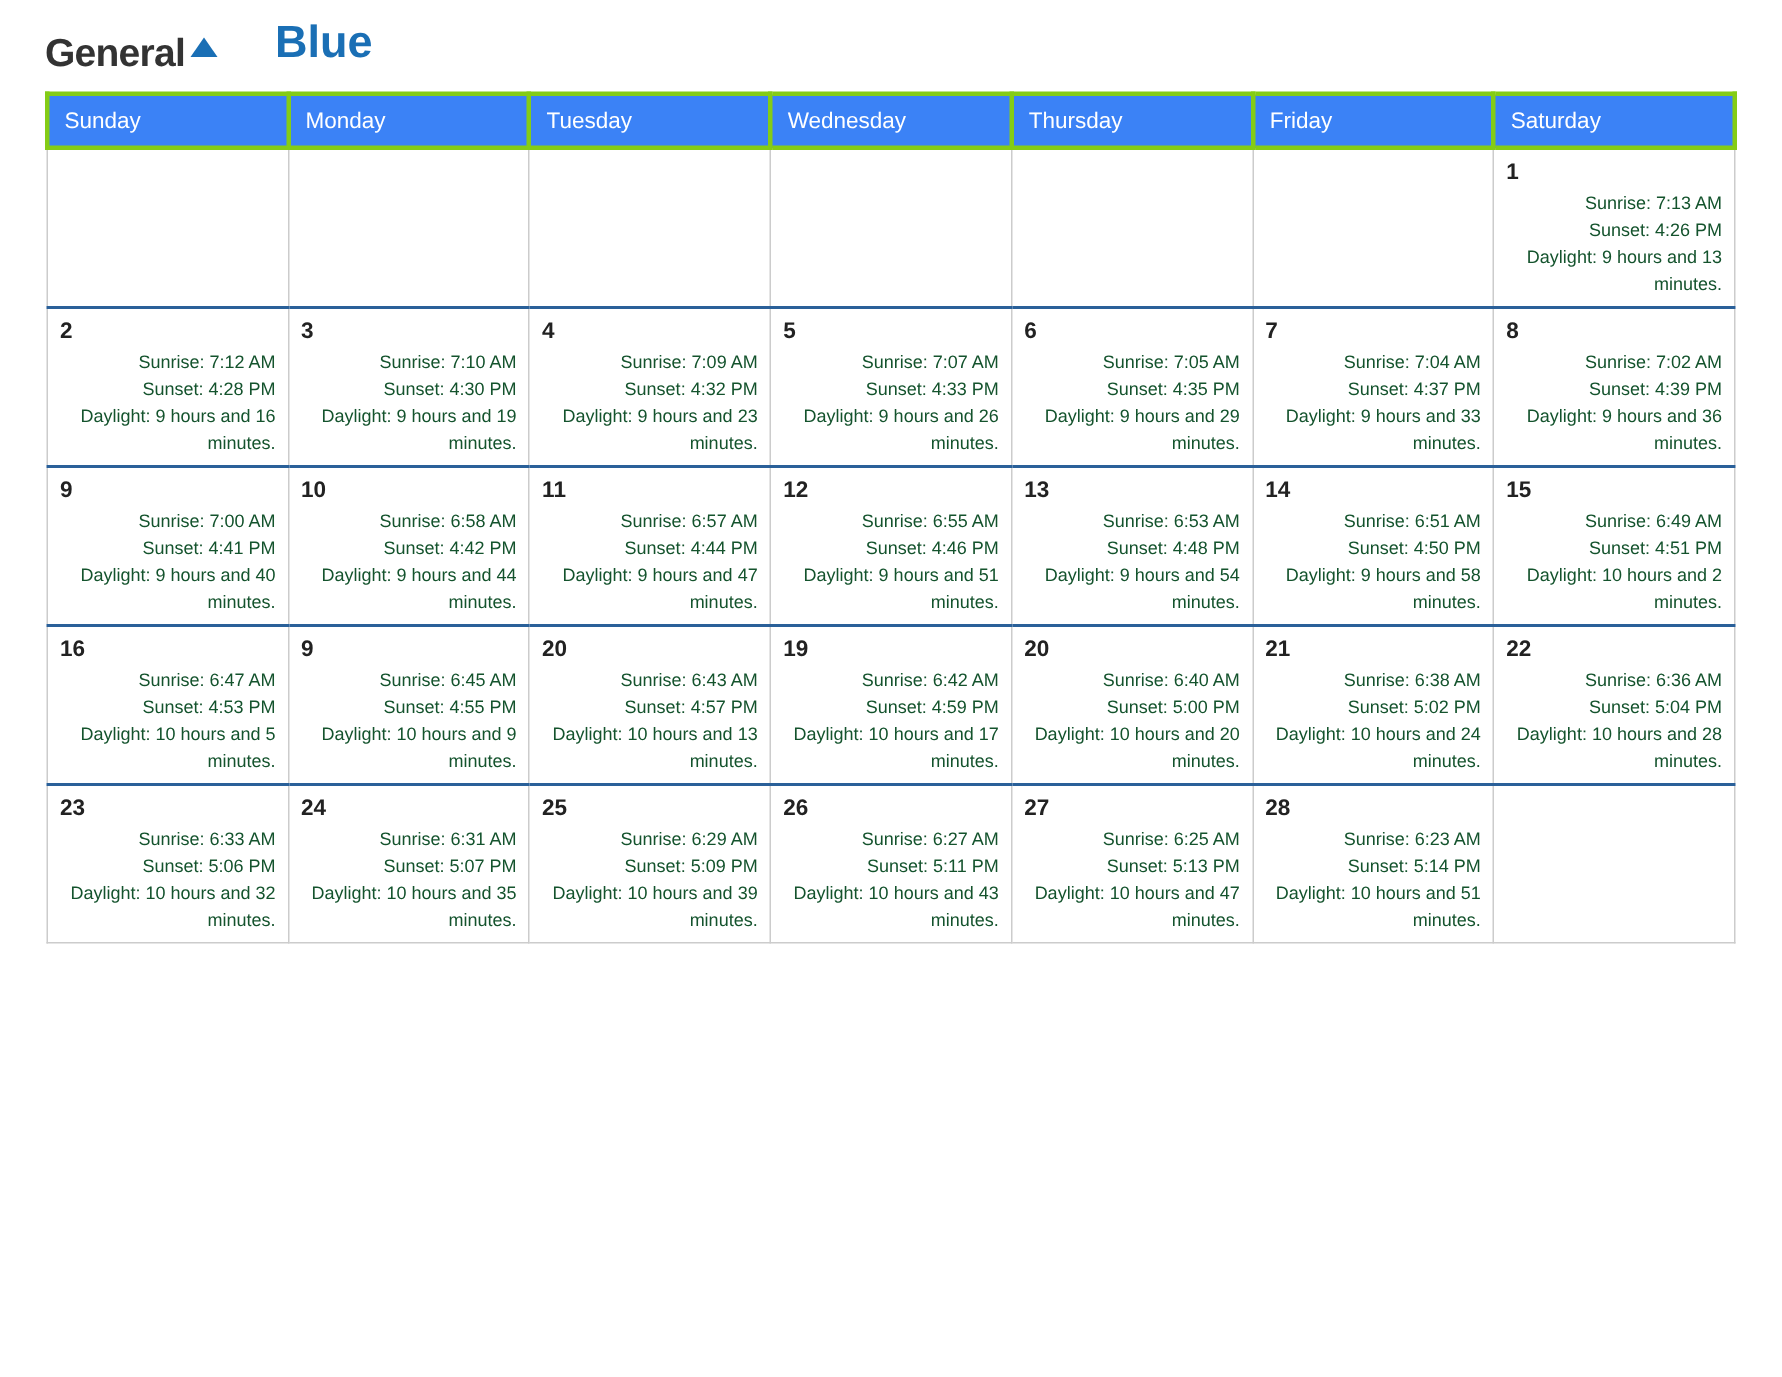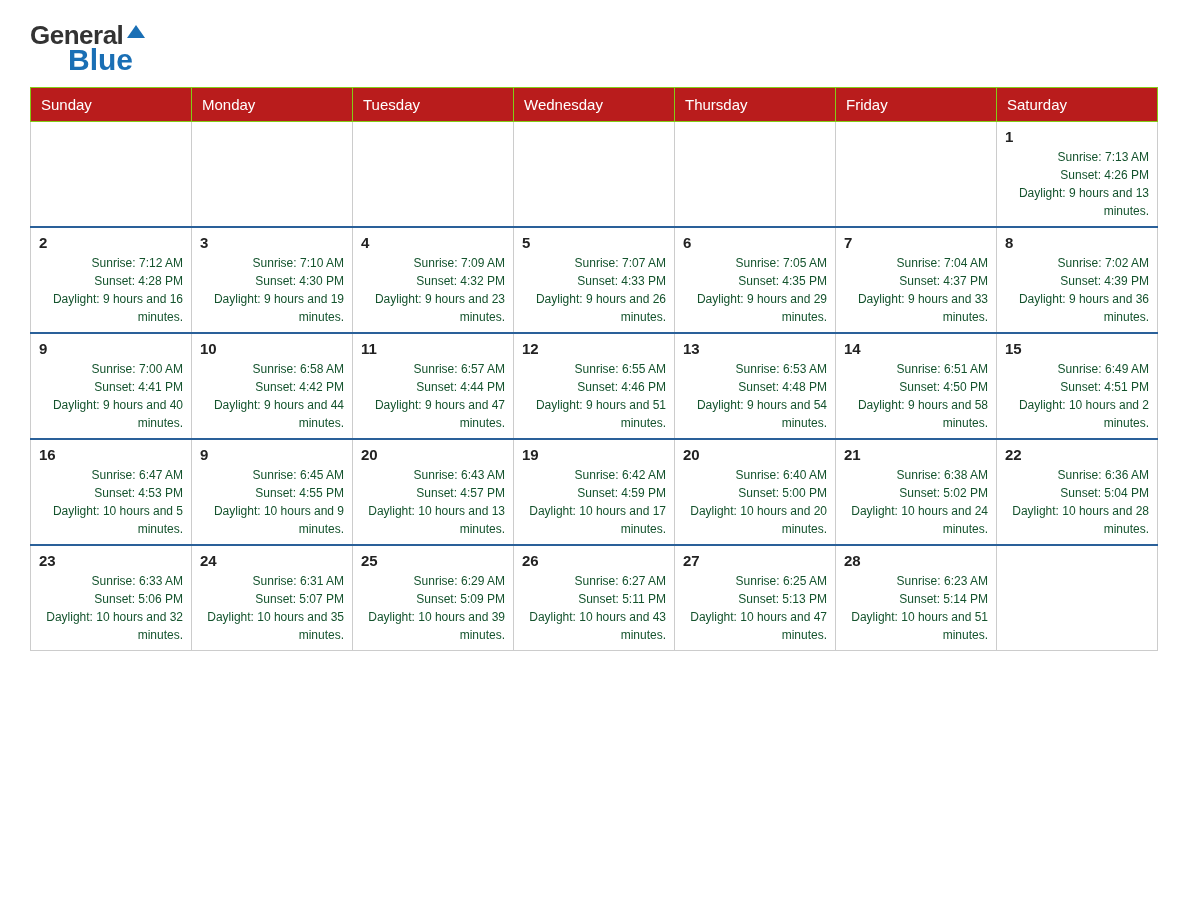--- a/index.html
+++ b/index.html
@@ -11,21 +11,21 @@
       min-height: 918px;
     }
     .header {
       display: flex;
       justify-content: space-between;
       align-items: flex-start;
       margin-bottom: 10px;
     }
     .logo {
       display: flex;
-      flex-direction: column;
+      flex-direction: row;
       align-items: flex-start;
     }
     .logo-general {
       font-size: 26px;
       font-weight: bold;
       color: #333;
       letter-spacing: -0.5px;
     }
     .logo-blue {
       font-size: 30px;
@@ -47,27 +47,27 @@
       font-size: 20px;
       color: #555;
       margin-top: 4px;
     }
     .calendar {
       width: 100%;
       border-collapse: collapse;
       margin-top: 10px;
     }
     .calendar th {
-      background-color: #b91c1c;
+      background-color: #3b82f6;
       color: #fff;
       padding: 8px 10px;
       text-align: left;
       font-size: 15px;
       font-weight: normal;
-      border: 1px solid #84cc16;
+      border: 3px solid #84cc16;
     }
     .calendar td {
       vertical-align: top;
       padding: 6px 8px;
       border: 1px solid #ccc;
       width: 14.28%;
       min-height: 100px;
       font-size: 12.5px;
       color: #333;
       background: #fff;

